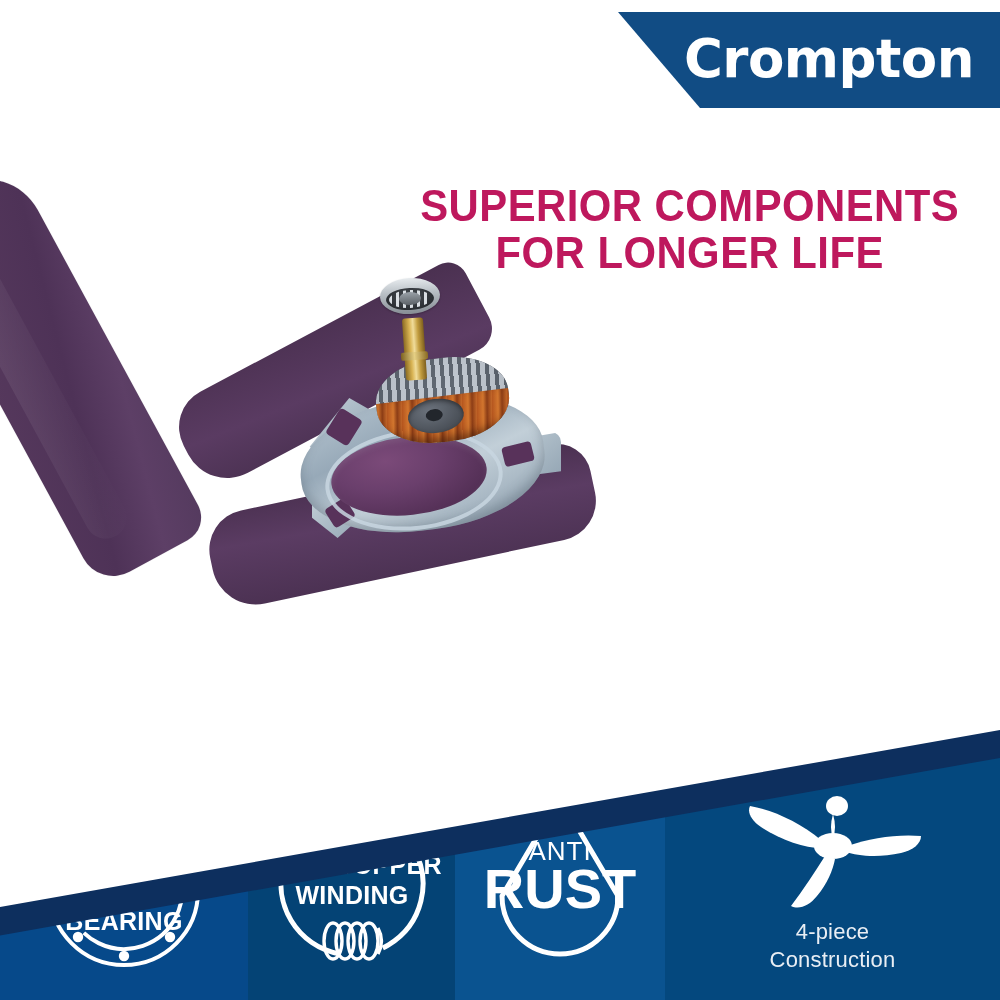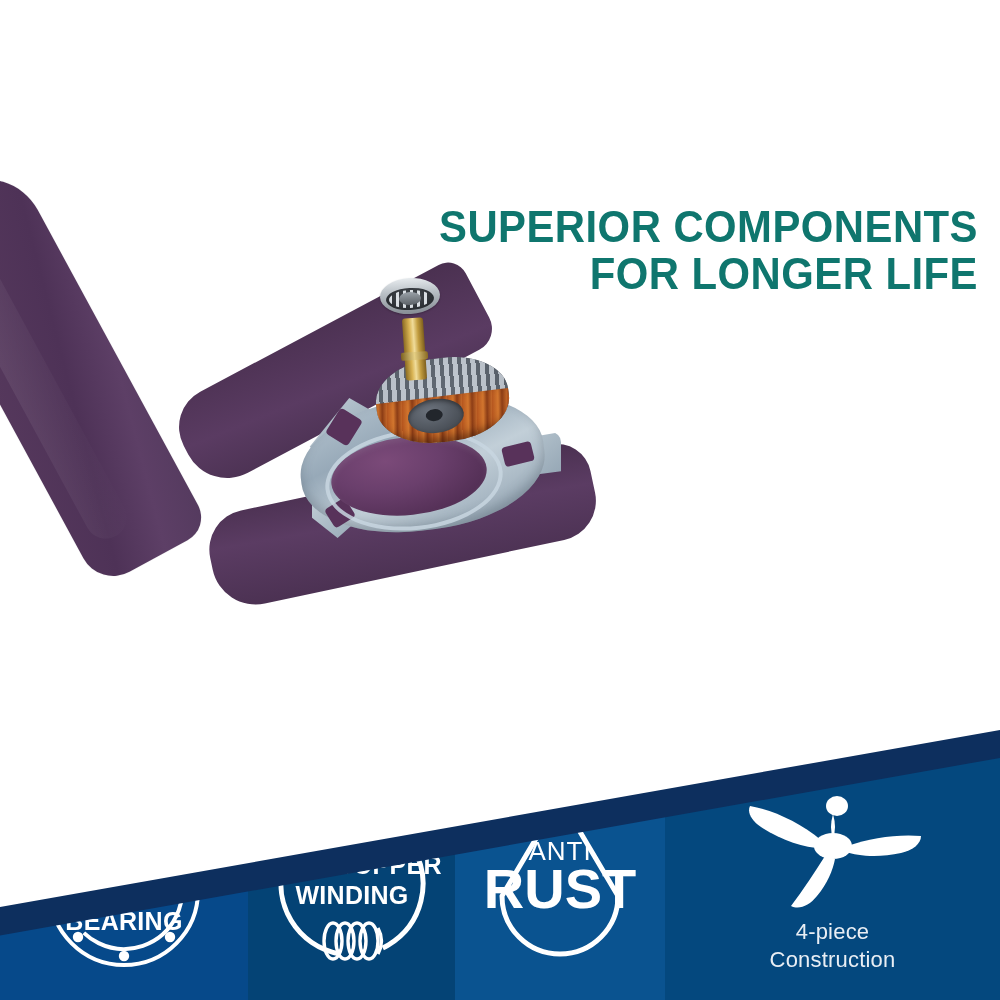--- a/index.html
+++ b/index.html
@@ -41,24 +41,24 @@
     font-weight: bold;
     letter-spacing: -0.5px;
     white-space: nowrap;
     font-family: "DejaVu Sans", sans-serif;
   }
 
   
   .headline {
     position: absolute;
     right: 22px;
-    top: 203px;
+    top: 182px;
     width: 620px;
-    text-align: right;
-    color: #0f766e;
+    text-align: center;
+    color: #be185d;
     z-index: 25;
   }
   .headline-line {
     display: block;
     font-family: "Liberation Sans Narrow", "Liberation Sans", sans-serif;
     font-weight: bold;
     font-size: 45px;
     line-height: 47px;
     letter-spacing: 0.5px;
     transform: scaleX(0.93);
@@ -361,20 +361,23 @@
     text-align: center;
     font-weight: 400;
     letter-spacing: 0.2px;
   }
 </style>
 </head>
 <body>
 
 <div id="page">
 
+  <div class="brand-banner">
+    <div class="brand-name">Crompton</div>
+  </div>
 
   <div class="headline">
     <span class="headline-line">SUPERIOR COMPONENTS</span>
     <span class="headline-line">FOR LONGER LIFE</span>
   </div>
 
   <div class="fan-stage">
 
     <div class="blade blade-ul">
       <div class="blade-ul-hi"></div>

